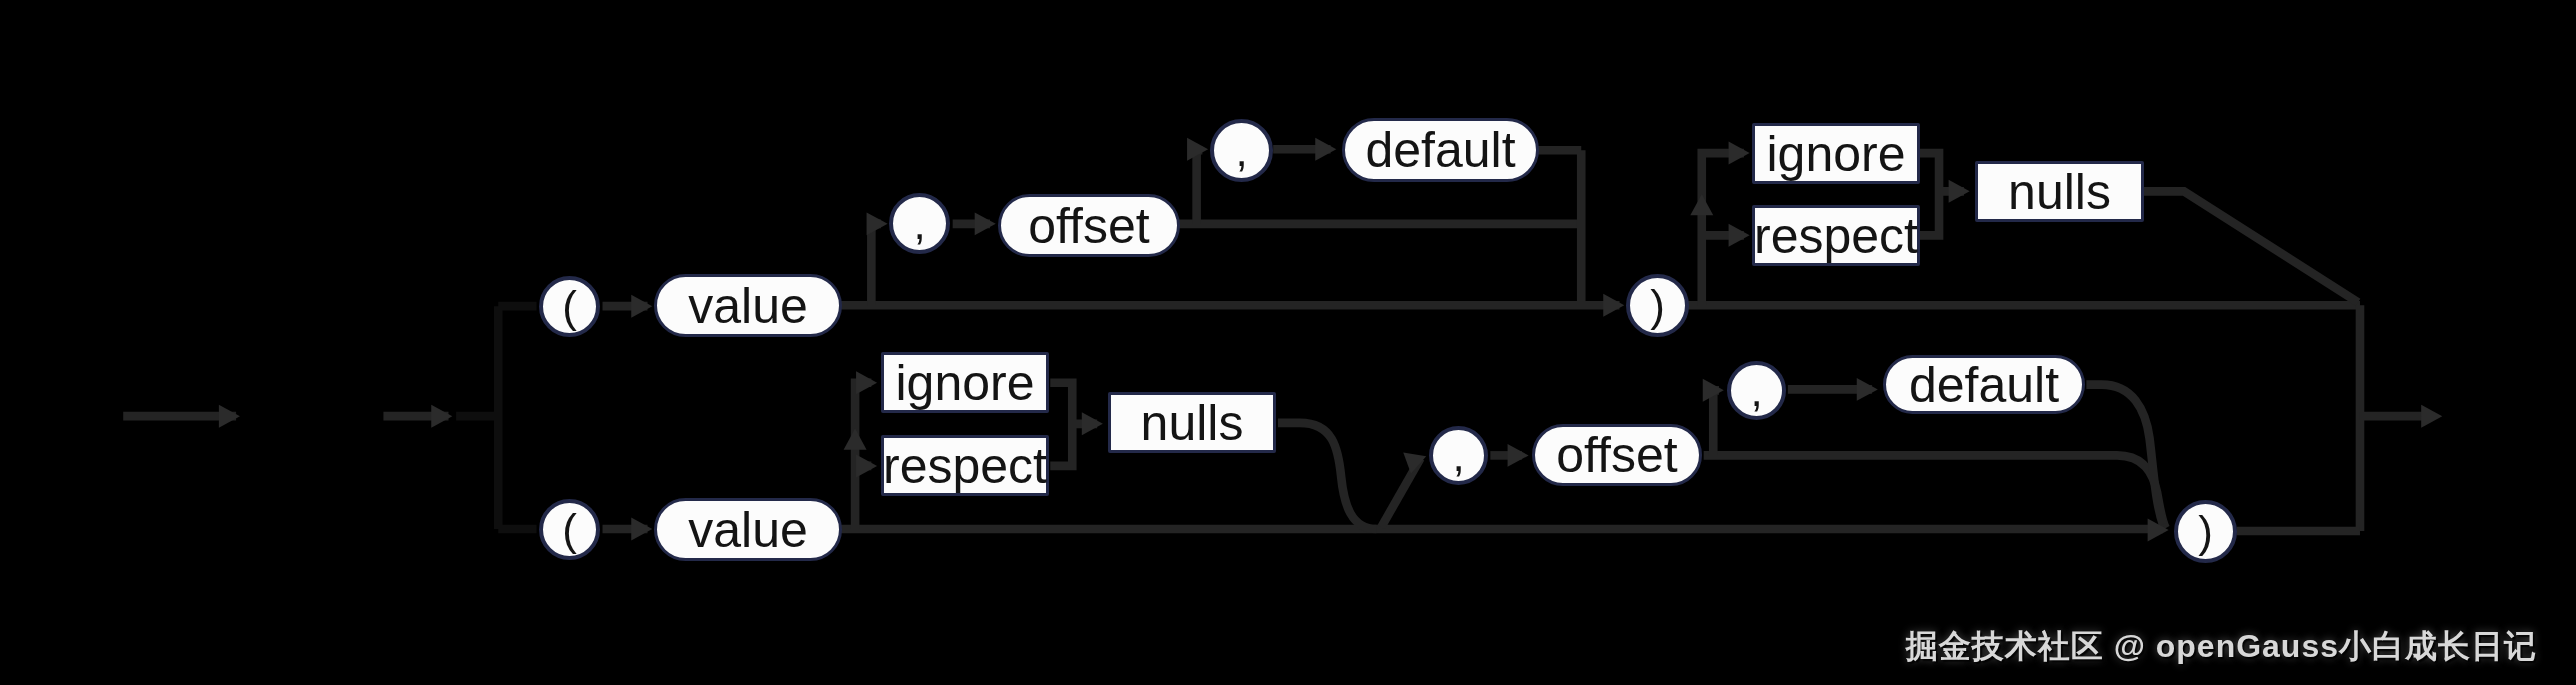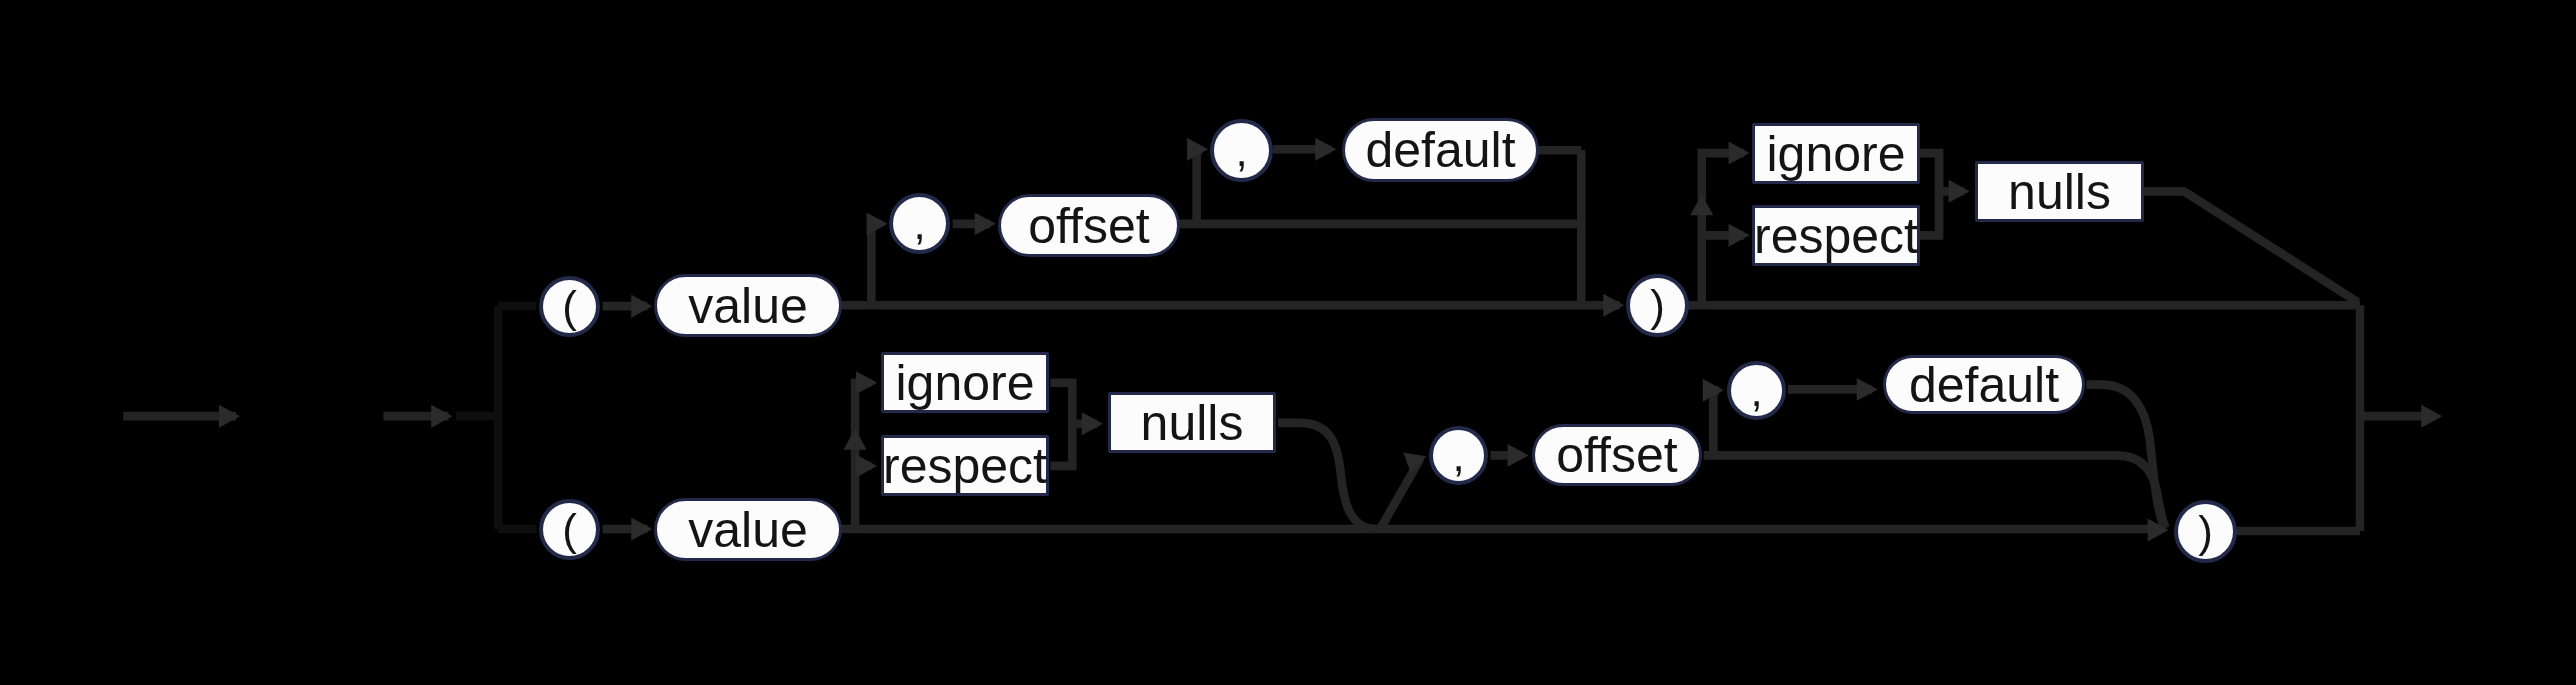--- a/index.html
+++ b/index.html
@@ -102,15 +102,16 @@
   <div class="node pill" style="left:654px;top:498px;width:188px;height:63px">value</div>
   <div class="node rect" style="left:881px;top:352px;width:168px;height:61px">ignore</div>
   <div class="node rect" style="left:881px;top:435px;width:168px;height:61px">respect</div>
   <div class="node rect" style="left:1108px;top:392px;width:168px;height:61px">nulls</div>
   <div class="node circle" style="left:1429px;top:426px;width:59px;height:59px">,</div>
   <div class="node pill" style="left:1532px;top:424px;width:170px;height:62px">offset</div>
   <div class="node circle" style="left:1727px;top:361px;width:59px;height:59px">,</div>
   <div class="node pill" style="left:1883px;top:355px;width:202px;height:59px">default</div>
   <div class="node circle" style="left:2174px;top:500px;width:63px;height:63px">)</div>
 
+  <div id="watermark">掘金技术社区 @ openGauss小白成长日记</div>
 
 </div>
 
 
 </body></html>

